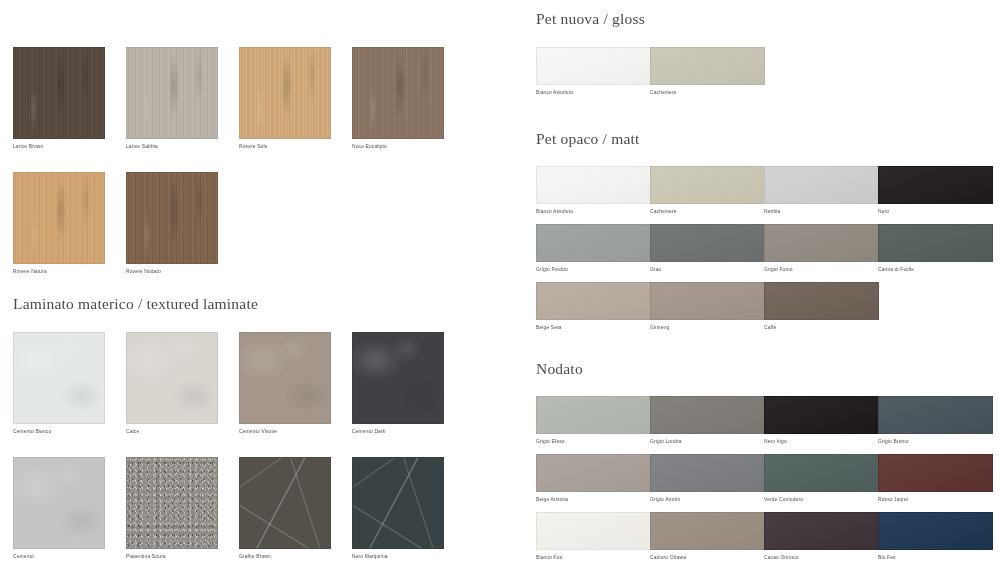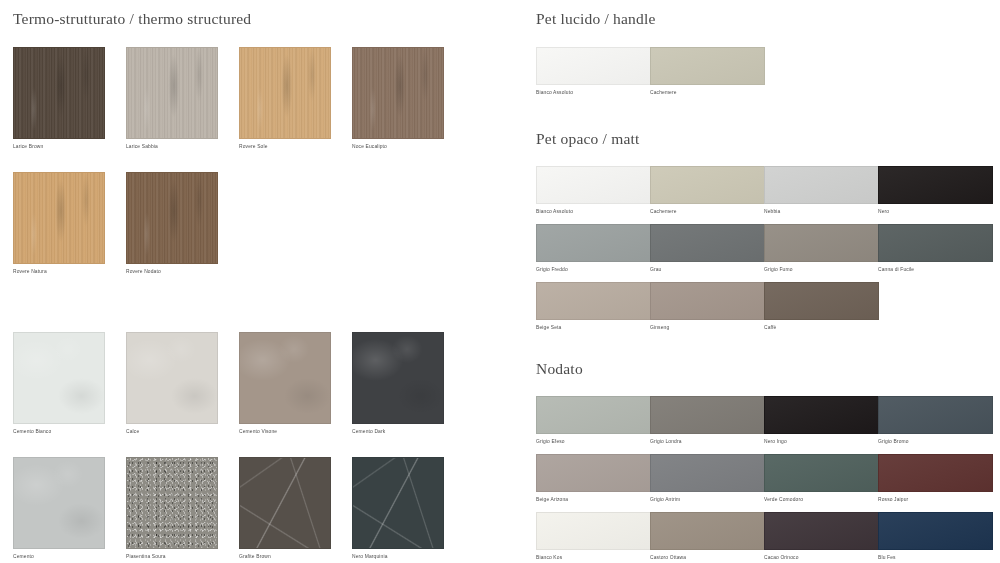--- a/index.html
+++ b/index.html
@@ -163,23 +163,20 @@
     white-space: nowrap;
   }
 </style>
 </head>
 <body>
 
 <div class="page">
 
   <div class="col-left">
 
-    <div class="section" style="left:13px; top:10px;">
-      <h2 class="section-title">Termo-strutturato / thermo structured</h2>
-    </div>
     <div class="swatch-grid" id="grid-termo" style="left:13px; top:47px;">
         <div class="swatch-cell" style="left: 0px; top: 0px;">
           <div class="swatch wood" title="Larice Brown" style="width: 92px; height: 92px; background: rgb(84, 71, 60);"></div>
           <div class="swatch-label">Larice Brown</div>
         </div>
         <div class="swatch-cell" style="left: 113px; top: 0px;">
           <div class="swatch wood" title="Larice Sabbia" style="width: 92px; height: 92px; background: rgb(189, 181, 171);"></div>
           <div class="swatch-label">Larice Sabbia</div>
         </div>
         <div class="swatch-cell" style="left: 226px; top: 0px;">
@@ -193,20 +190,23 @@
         <div class="swatch-cell" style="left: 0px; top: 125px;">
           <div class="swatch wood" title="Rovere Natura" style="width: 92px; height: 92px; background: rgb(211, 166, 112);"></div>
           <div class="swatch-label">Rovere Natura</div>
         </div>
         <div class="swatch-cell" style="left: 113px; top: 125px;">
           <div class="swatch wood" title="Rovere Nodato" style="width: 92px; height: 92px; background: rgb(126, 98, 74);"></div>
           <div class="swatch-label">Rovere Nodato</div>
         </div>
       </div>
 
+    <div class="section" style="left:13px; top:295px;">
+      <h2 class="section-title">Laminato materico  / textured laminate</h2>
+    </div>
     <div class="swatch-grid" id="grid-laminato" style="left:13px; top:332px;">
         <div class="swatch-cell" style="left: 0px; top: 0px;">
           <div class="swatch stone" title="Cemento Bianco" style="width: 92px; height: 92px; background: rgb(229, 233, 230);"></div>
           <div class="swatch-label">Cemento Bianco</div>
         </div>
         <div class="swatch-cell" style="left: 113px; top: 0px;">
           <div class="swatch stone" title="Calce" style="width: 92px; height: 92px; background: rgb(217, 214, 208);"></div>
           <div class="swatch-label">Calce</div>
         </div>
         <div class="swatch-cell" style="left: 226px; top: 0px;">
@@ -232,21 +232,21 @@
         <div class="swatch-cell" style="left: 339px; top: 125px;">
           <div class="swatch veins" title="Nero Marquinia" style="width: 92px; height: 92px; background: rgb(57, 66, 68);"></div>
           <div class="swatch-label">Nero Marquinia</div>
         </div>
       </div>
   </div>
 
   <div class="col-right">
 
     <div class="section" style="left:36px; top:10px;">
-      <h2 class="section-title">Pet lucido / handle</h2>
+      <h2 class="section-title">Pet nuova / gloss</h2>
     </div>
     <div class="swatch-grid" id="grid-petlucido" style="left:36px; top:47px;">
         <div class="swatch-cell" style="left: 0px; top: 0px;">
           <div class="swatch matte" title="Bianco Assoluto" style="width: 115px; height: 38px; background: rgb(247, 247, 245);"></div>
           <div class="swatch-label">Bianco Assoluto</div>
         </div>
         <div class="swatch-cell" style="left: 114px; top: 0px;">
           <div class="swatch matte" title="Cachemere" style="width: 115px; height: 38px; background: rgb(201, 198, 180);"></div>
           <div class="swatch-label">Cachemere</div>
         </div>

